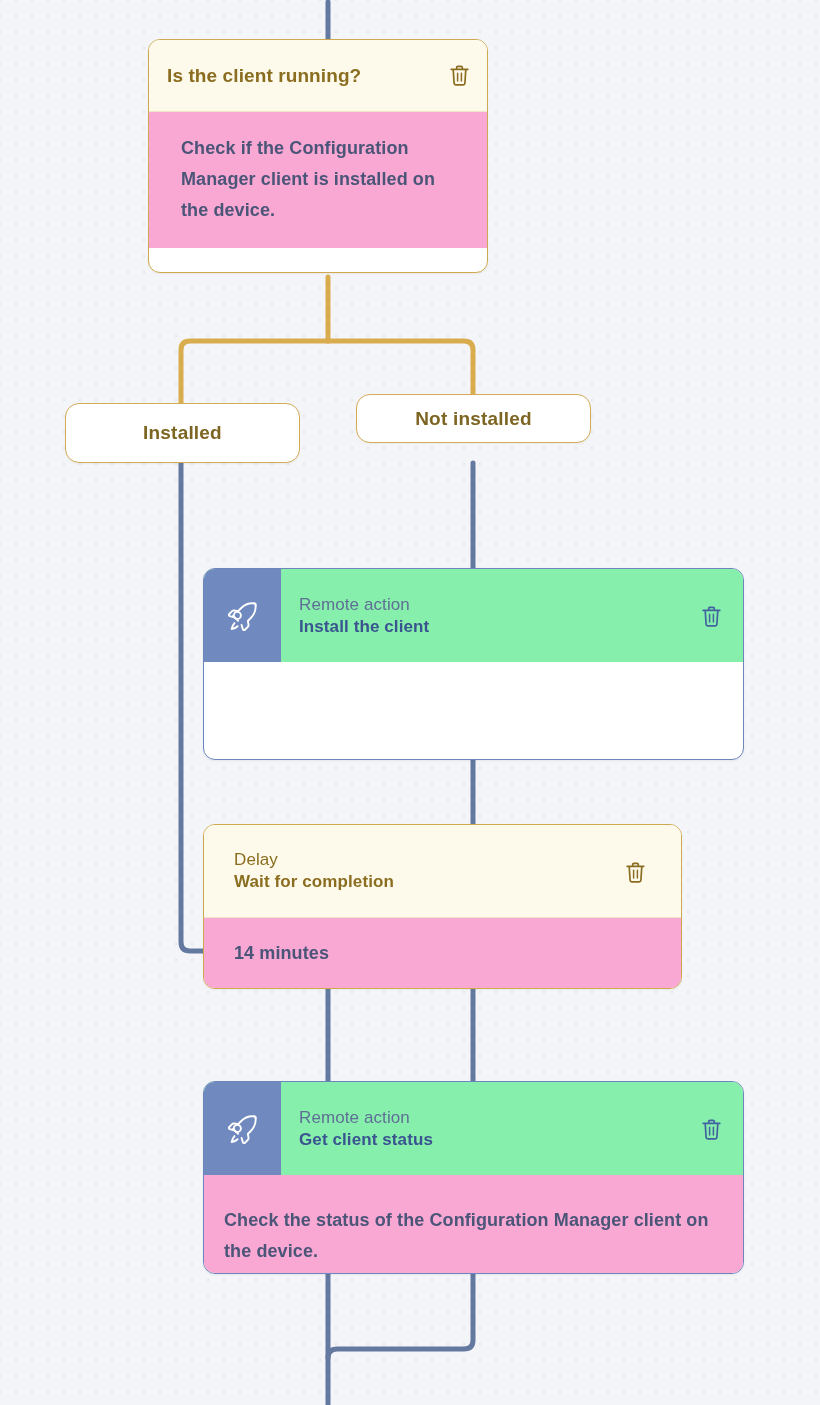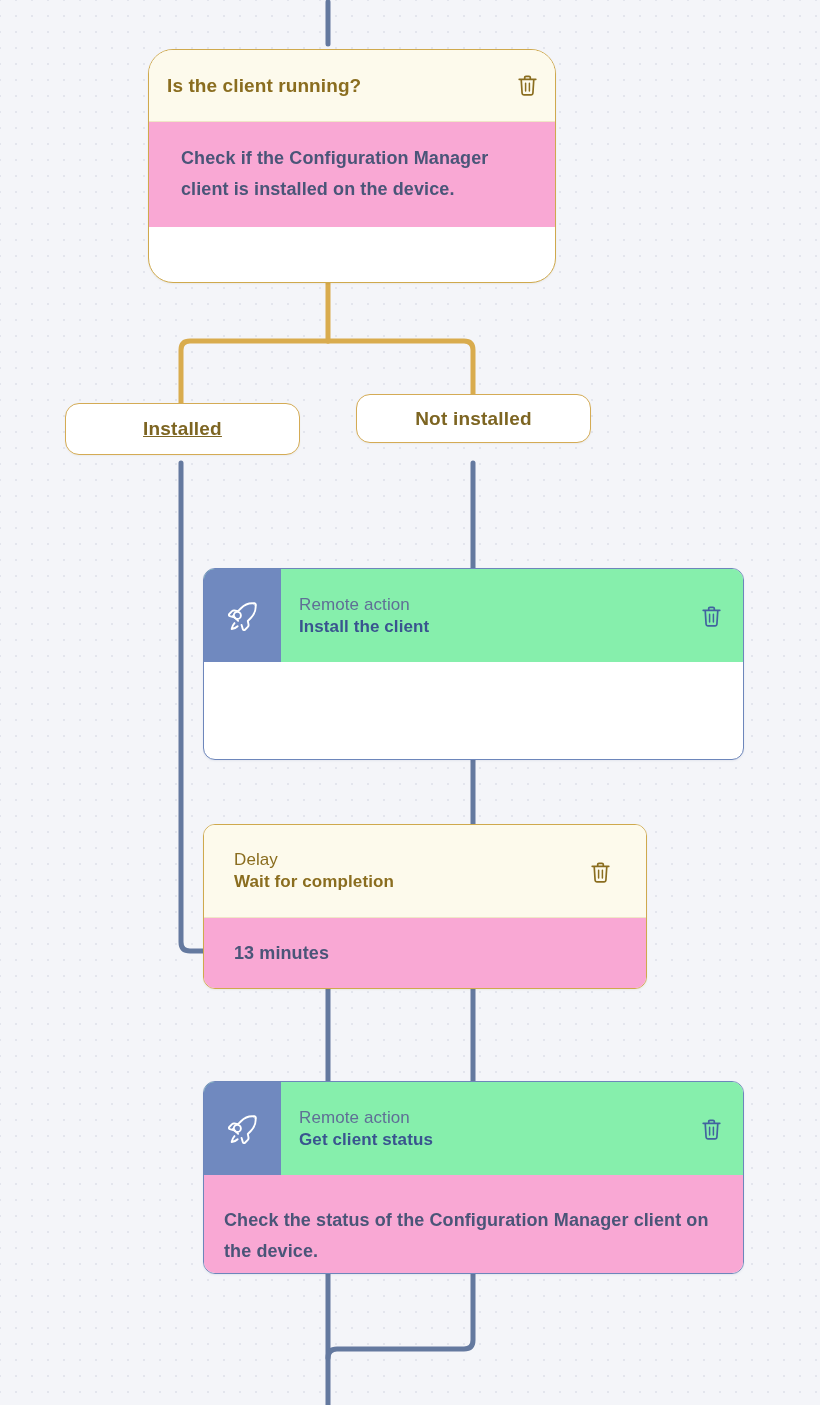--- a/index.html
+++ b/index.html
@@ -156,38 +156,38 @@
       <path d="M473,760 L473,824" stroke="#64799f" stroke-width="5"></path>
 
       <path d="M328,989 L328,1081" stroke="#64799f" stroke-width="5"></path>
       <path d="M473,989 L473,1081" stroke="#64799f" stroke-width="5"></path>
 
       <path d="M328,1274 L328,1405" stroke="#64799f" stroke-width="5"></path>
       <path d="M473,1274 L473,1340 Q473,1349 464,1349 L337,1349 Q328,1349 328,1358" stroke="#64799f" stroke-width="5"></path>
     </g>
   </svg>
 
-  <div class="node decision" style="left:148px; top:49px; width:408px; height:234px;border-radius:25px;">
+  <div class="node decision" style="left:148px; top:39px; width:340px; height:234px;">
     <div class="node-head" style="height:72px; padding:0 18px;">
       <div class="head-text">
         <div class="head-title" style="font-size:19px; line-height:24px;">Is the client running?</div>
       </div>
       <div class="trash-btn" style="right:16px; top:22px;">
         <svg width="21" height="23" viewBox="0 0 21 23" fill="none" xmlns="http://www.w3.org/2000/svg">
           <path d="M2.2 5.3 H18.8" stroke="#8a6d1f" stroke-width="1.7" stroke-linecap="round"></path>
           <path d="M7.7 5.3 V3.6 Q7.7 2.3 9 2.3 H12 Q13.3 2.3 13.3 3.6 V5.3" stroke="#8a6d1f" stroke-width="1.7" stroke-linejoin="round"></path>
           <path d="M4.2 5.3 L5.1 19.3 Q5.2 20.9 6.8 20.9 H14.2 Q15.8 20.9 15.9 19.3 L16.8 5.3" stroke="#8a6d1f" stroke-width="1.7" stroke-linejoin="round"></path>
           <path d="M8.6 9.2 V17.0 M12.4 9.2 V17.0" stroke="#8a6d1f" stroke-width="1.5" stroke-linecap="round"></path>
         </svg>
       </div>
     </div>
     <div class="node-body" style="padding:21px 30px 22px 32px; font-size:18px; line-height:31px;">Check if the Configuration Manager client is installed on the device.</div>
   </div>
 
-  <div class="branch-pill" style="left:65px; top:403px; width:235px; height:52px;text-decoration:underline;">
+  <div class="branch-pill" style="left:65px; top:403px; width:235px; height:60px;">
     <span>Installed</span>
   </div>
 
   <div class="branch-pill" style="left:356px; top:394px; width:235px; height:49px;">
     <span>Not installed</span>
   </div>
 
   <div class="node action" style="left:203px; top:568px; width:541px; height:192px;">
     <div class="node-head" style="height:93px;">
       <div class="icon-slab" style="width:77px;">
@@ -209,36 +209,36 @@
         <svg width="21" height="23" viewBox="0 0 21 23" fill="none" xmlns="http://www.w3.org/2000/svg">
           <path d="M2.2 5.3 H18.8" stroke="#42639f" stroke-width="1.7" stroke-linecap="round"></path>
           <path d="M7.7 5.3 V3.6 Q7.7 2.3 9 2.3 H12 Q13.3 2.3 13.3 3.6 V5.3" stroke="#42639f" stroke-width="1.7" stroke-linejoin="round"></path>
           <path d="M4.2 5.3 L5.1 19.3 Q5.2 20.9 6.8 20.9 H14.2 Q15.8 20.9 15.9 19.3 L16.8 5.3" stroke="#42639f" stroke-width="1.7" stroke-linejoin="round"></path>
           <path d="M8.6 9.2 V17.0 M12.4 9.2 V17.0" stroke="#42639f" stroke-width="1.5" stroke-linecap="round"></path>
         </svg>
       </div>
     </div>
   </div>
 
-  <div class="node decision" style="left:203px; top:824px; width:444px; height:165px;">
+  <div class="node decision" style="left:203px; top:824px; width:479px; height:165px;">
     <div class="node-head" style="height:93px; padding:0 18px 0 30px;">
       <div class="head-text">
         <div class="head-kind">Delay</div>
         <div class="head-title">Wait for completion</div>
       </div>
       <div class="trash-btn" style="right:34px; top:34px;">
         <svg width="21" height="23" viewBox="0 0 21 23" fill="none" xmlns="http://www.w3.org/2000/svg">
           <path d="M2.2 5.3 H18.8" stroke="#8a6d1f" stroke-width="1.7" stroke-linecap="round"></path>
           <path d="M7.7 5.3 V3.6 Q7.7 2.3 9 2.3 H12 Q13.3 2.3 13.3 3.6 V5.3" stroke="#8a6d1f" stroke-width="1.7" stroke-linejoin="round"></path>
           <path d="M4.2 5.3 L5.1 19.3 Q5.2 20.9 6.8 20.9 H14.2 Q15.8 20.9 15.9 19.3 L16.8 5.3" stroke="#8a6d1f" stroke-width="1.7" stroke-linejoin="round"></path>
           <path d="M8.6 9.2 V17.0 M12.4 9.2 V17.0" stroke="#8a6d1f" stroke-width="1.5" stroke-linecap="round"></path>
         </svg>
       </div>
     </div>
-    <div class="node-body" style="padding:20px 24px 20px 30px; font-size:18px; line-height:31px;">13 minutes</div>
+    <div class="node-body" style="padding:20px 24px 20px 30px; font-size:18px; line-height:31px;">14 minutes</div>
   </div>
 
   <div class="node action" style="left:203px; top:1081px; width:541px; height:193px;">
     <div class="node-head" style="height:93px;">
       <div class="icon-slab" style="width:77px;">
         <svg width="34" height="34" viewBox="0 0 24 24" fill="none" xmlns="http://www.w3.org/2000/svg">
           <path d="M19.6 3.1c-3.4-.3-6.6 1-9 3.4l-2.1 2.1-2.6-.5c-.6-.1-1.2.1-1.6.5l-2.0 2.0c-.5.5-.3 1.3.4 1.5l3.0.9" stroke="#ffffff" stroke-width="1.35" stroke-linecap="round" stroke-linejoin="round"></path>
           <path d="M20.9 4.4c.3 3.4-1.0 6.6-3.4 9.0l-2.1 2.1.5 2.6c.1.6-.1 1.2-.5 1.6l-2.0 2.0c-.5.5-1.3.3-1.5-.4l-.9-3.0" stroke="#ffffff" stroke-width="1.35" stroke-linecap="round" stroke-linejoin="round"></path>
           <path d="M19.6 3.1 A1 1 0 0 1 20.9 4.4" stroke="#ffffff" stroke-width="1.35" stroke-linecap="round"></path>
           <path d="M8.6 15.4 L5.0 11.8" stroke="#ffffff" stroke-width="1.35" stroke-linecap="round"></path>

